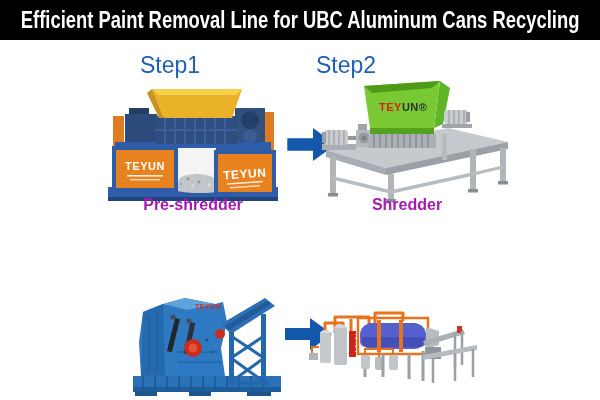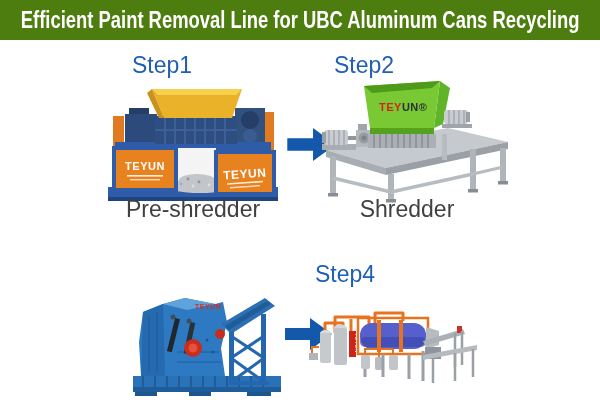--- a/index.html
+++ b/index.html
@@ -2,50 +2,50 @@
 <html><head>
 <meta charset="utf-8">
 <style>
   html,body{margin:0;padding:0;background:#fff;}
   #canvas{
     position:relative;width:600px;height:400px;background:#ffffff;
     overflow:hidden;font-family:"Liberation Sans",sans-serif;
   }
   .banner{
     position:absolute;left:0;top:0;width:600px;height:40px;
-    background:#4d7c0f;display:flex;align-items:center;justify-content:center;
+    background:#000000;display:flex;align-items:center;justify-content:center;
   }
   .banner-text{
     color:#ffffff;font-weight:bold;font-size:23px;white-space:nowrap;
     display:inline-block;transform:scaleX(0.80);transform-origin:center;
     letter-spacing:0px;
   }
   .step-label{
     position:absolute;color:#1f5fb6;font-size:23px;font-weight:500;
     white-space:nowrap;
   }
   .caption{
-    position:absolute;color:#404040;font-size:23px;font-weight:400;
+    position:absolute;color:#a21caf;font-size:16px;font-weight:700;
     text-align:center;white-space:nowrap;
   }
   .machine{position:absolute;}
   .flow-arrow{position:absolute;}
   svg text{font-family:"Liberation Sans",sans-serif;}
 </style>
 </head>
 <body>
 
 <div id="canvas">
 
   <div class="banner">
     <span class="banner-text">Efficient Paint Removal Line for UBC Aluminum Cans Recycling</span>
   </div>
 
-  <div class="step-label" style="left:132px;top:52px;">Step1</div>
-  <div class="step-label" style="left:334px;top:52px;">Step2</div>
+  <div class="step-label" style="left:140px;top:52px;">Step1</div>
+  <div class="step-label" style="left:316px;top:52px;">Step2</div>
 
   <svg class="machine" style="left:103px;top:86px;" width="180" height="118" viewBox="0 0 180 118">
 
     <rect x="5" y="101" width="170" height="12" fill="#2f5ca9"></rect>
     <rect x="5" y="111" width="170" height="4" fill="#1f4480"></rect>
 
     <rect x="10" y="30" width="11" height="32" fill="#e07b22"></rect>
 
     <rect x="26" y="22" width="20" height="8" fill="#243e68"></rect>
     <rect x="22" y="28" width="32" height="32" fill="#2c4a7c"></rect>
@@ -134,21 +134,20 @@
 
     <rect x="120" y="48" width="30" height="4" fill="#a0a5aa"></rect>
     <rect x="122" y="34" width="24" height="14" rx="3" fill="#c9cdd1"></rect>
     <path d="M127,34 V48 M132,34 V48 M137,34 V48 M142,34 V48" stroke="#9aa0a5" stroke-width="1.2"></path>
     <rect x="144" y="36" width="4" height="10" fill="#9aa0a5"></rect>
   </svg>
 
   <div class="caption" style="left:103px;top:196px;width:180px;">Pre-shredder</div>
   <div class="caption" style="left:332px;top:196px;width:150px;">Shredder</div>
 
-  <div class="step-label" style="left:315px;top:261px;">Step4</div>
 
   <svg class="machine" style="left:127px;top:292px;" width="160" height="108" viewBox="0 0 160 108">
 
     <rect x="6" y="84" width="148" height="13" fill="#2a72b8"></rect>
     <path d="M16,84 V97 M28,84 V97 M40,84 V97 M52,84 V97 M64,84 V97 M76,84 V97 M88,84 V97 M100,84 V97 M112,84 V97 M124,84 V97 M136,84 V97" stroke="#1d558e" stroke-width="1.5"></path>
     <rect x="6" y="95" width="148" height="5" fill="#1f5c9a"></rect>
     <rect x="8" y="100" width="22" height="4" fill="#1d558e"></rect>
     <rect x="62" y="100" width="22" height="4" fill="#1d558e"></rect>
     <rect x="120" y="100" width="24" height="4" fill="#1d558e"></rect>
 

